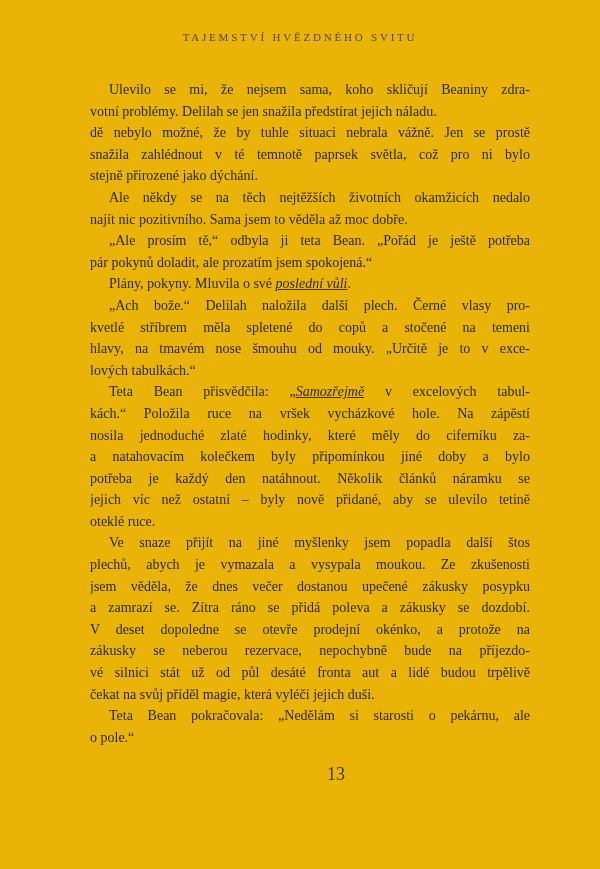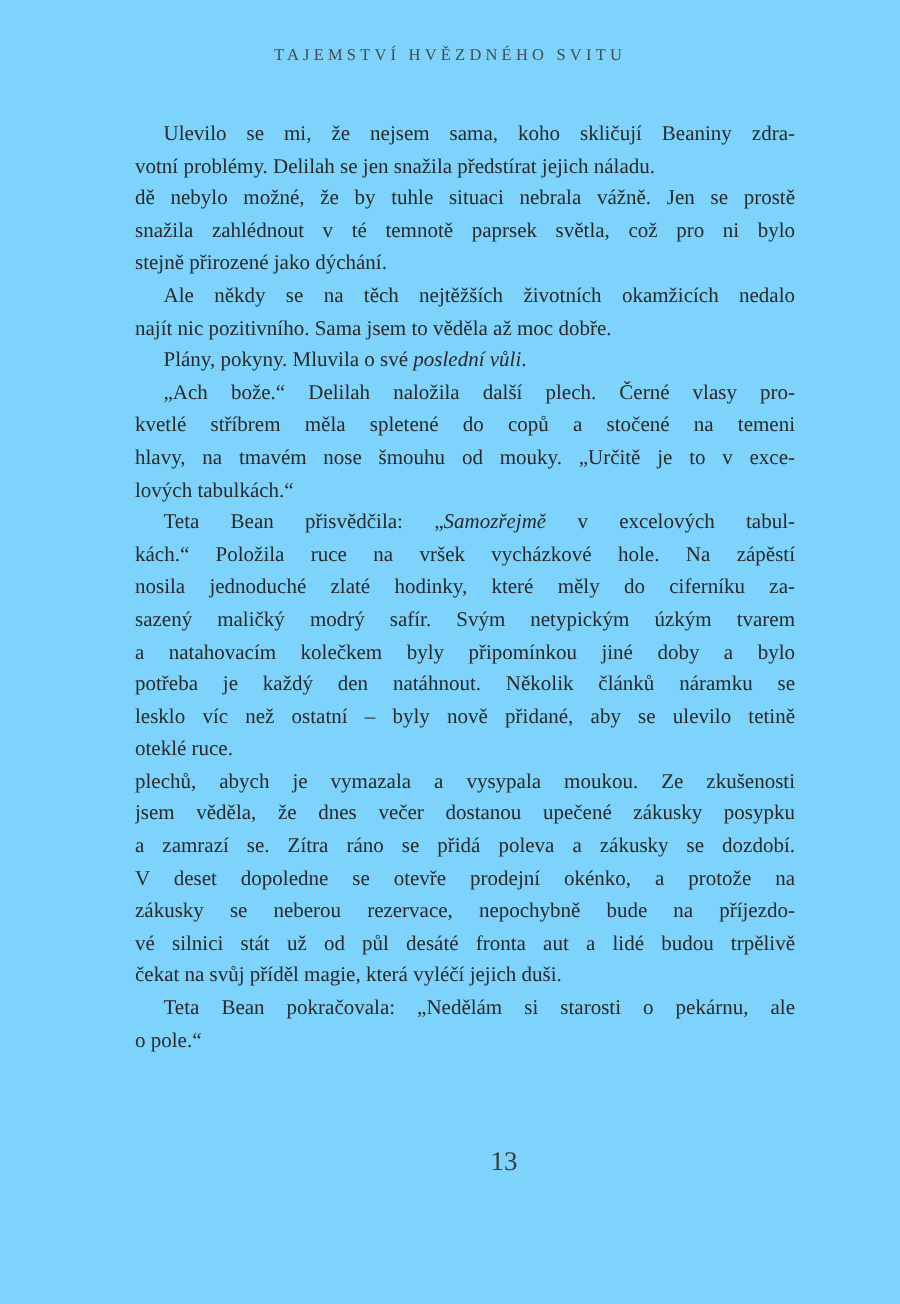--- a/index.html
+++ b/index.html
@@ -4,21 +4,21 @@
 <style>
   html, body {
     margin: 0;
     padding: 0;
     background: #ffffff;
   }
   .page {
     position: relative;
     width: 600px;
     height: 869px;
-    background: #7dd3fc;
+    background: #eab308;
     font-family: "Liberation Serif", serif;
     color: #2a2a2a;
     overflow: hidden;
   }
   .running-header {
     position: absolute;
     top: 31px;
     left: 0;
     width: 100%;
     text-align: center;
@@ -38,21 +38,21 @@
   .line {
     line-height: 21.6px;
     height: 21.6px;
     text-align: justify;
     text-align-last: justify;
     overflow: hidden;
     white-space: normal;
   }
   .line.indent { text-indent: 19px; }
   .line.last { text-align-last: left; }
-  .line em { font-style: italic; }
+  .line em { font-style: italic; text-decoration: underline; }
   .page-number {
     position: absolute;
     top: 764px;
     left: 0;
     width: 100%;
     text-align: center;
     font-size: 18px;
     color: #3a3a3a;
     padding-left: 36px;
   }
@@ -64,33 +64,35 @@
   <div class="running-header">TAJEMSTVÍ HVĚZDNÉHO SVITU</div>
 
   <div class="text-block">
       <div class="line indent"><span>Ulevilo se mi, že nejsem sama, koho skličují Beaniny zdra-</span></div>
       <div class="line last"><span>votní problémy. Delilah se jen snažila předstírat jejich náladu.</span></div>
       <div class="line"><span>dě nebylo možné, že by tuhle situaci nebrala vážně. Jen se prostě</span></div>
       <div class="line"><span>snažila zahlédnout v té temnotě paprsek světla, což pro ni bylo</span></div>
       <div class="line last"><span>stejně přirozené jako dýchání.</span></div>
       <div class="line indent"><span>Ale někdy se na těch nejtěžších životních okamžicích nedalo</span></div>
       <div class="line last"><span>najít nic pozitivního. Sama jsem to věděla až moc dobře.</span></div>
+      <div class="line indent"><span>„Ale prosím tě,“ odbyla ji teta Bean. „Pořád je ještě potřeba</span></div>
+      <div class="line last"><span>pár pokynů doladit, ale prozatím jsem spokojená.“</span></div>
       <div class="line indent last"><span>Plány, pokyny. Mluvila o své </span><em>poslední vůli</em><span>.</span></div>
       <div class="line indent"><span>„Ach bože.“ Delilah naložila další plech. Černé vlasy pro-</span></div>
       <div class="line"><span>kvetlé stříbrem měla spletené do copů a stočené na temeni</span></div>
       <div class="line"><span>hlavy, na tmavém nose šmouhu od mouky. „Určitě je to v exce-</span></div>
       <div class="line last"><span>lových tabulkách.“</span></div>
       <div class="line indent"><span>Teta Bean přisvědčila: „</span><em>Samozřejmě</em><span> v excelových tabul-</span></div>
       <div class="line"><span>kách.“ Položila ruce na vršek vycházkové hole. Na zápěstí</span></div>
       <div class="line"><span>nosila jednoduché zlaté hodinky, které měly do ciferníku za-</span></div>
-      <div class="line"><span>sazený maličký modrý safír. Svým netypickým úzkým tvarem</span></div>
       <div class="line"><span>a natahovacím kolečkem byly připomínkou jiné doby a bylo</span></div>
       <div class="line"><span>potřeba je každý den natáhnout. Několik článků náramku se</span></div>
-      <div class="line"><span>lesklo víc než ostatní – byly nově přidané, aby se ulevilo tetině</span></div>
+      <div class="line"><span>jejich víc než ostatní – byly nově přidané, aby se ulevilo tetině</span></div>
       <div class="line last"><span>oteklé ruce.</span></div>
+      <div class="line indent"><span>Ve snaze přijít na jiné myšlenky jsem popadla další štos</span></div>
       <div class="line"><span>plechů, abych je vymazala a vysypala moukou. Ze zkušenosti</span></div>
       <div class="line"><span>jsem věděla, že dnes večer dostanou upečené zákusky posypku</span></div>
       <div class="line"><span>a zamrazí se. Zítra ráno se přidá poleva a zákusky se dozdobí.</span></div>
       <div class="line"><span>V deset dopoledne se otevře prodejní okénko, a protože na</span></div>
       <div class="line"><span>zákusky se neberou rezervace, nepochybně bude na příjezdo-</span></div>
       <div class="line"><span>vé silnici stát už od půl desáté fronta aut a lidé budou trpělivě</span></div>
       <div class="line last"><span>čekat na svůj příděl magie, která vyléčí jejich duši.</span></div>
       <div class="line indent"><span>Teta Bean pokračovala: „Nedělám si starosti o pekárnu, ale</span></div>
       <div class="line last"><span>o pole.“</span></div>
     </div>

